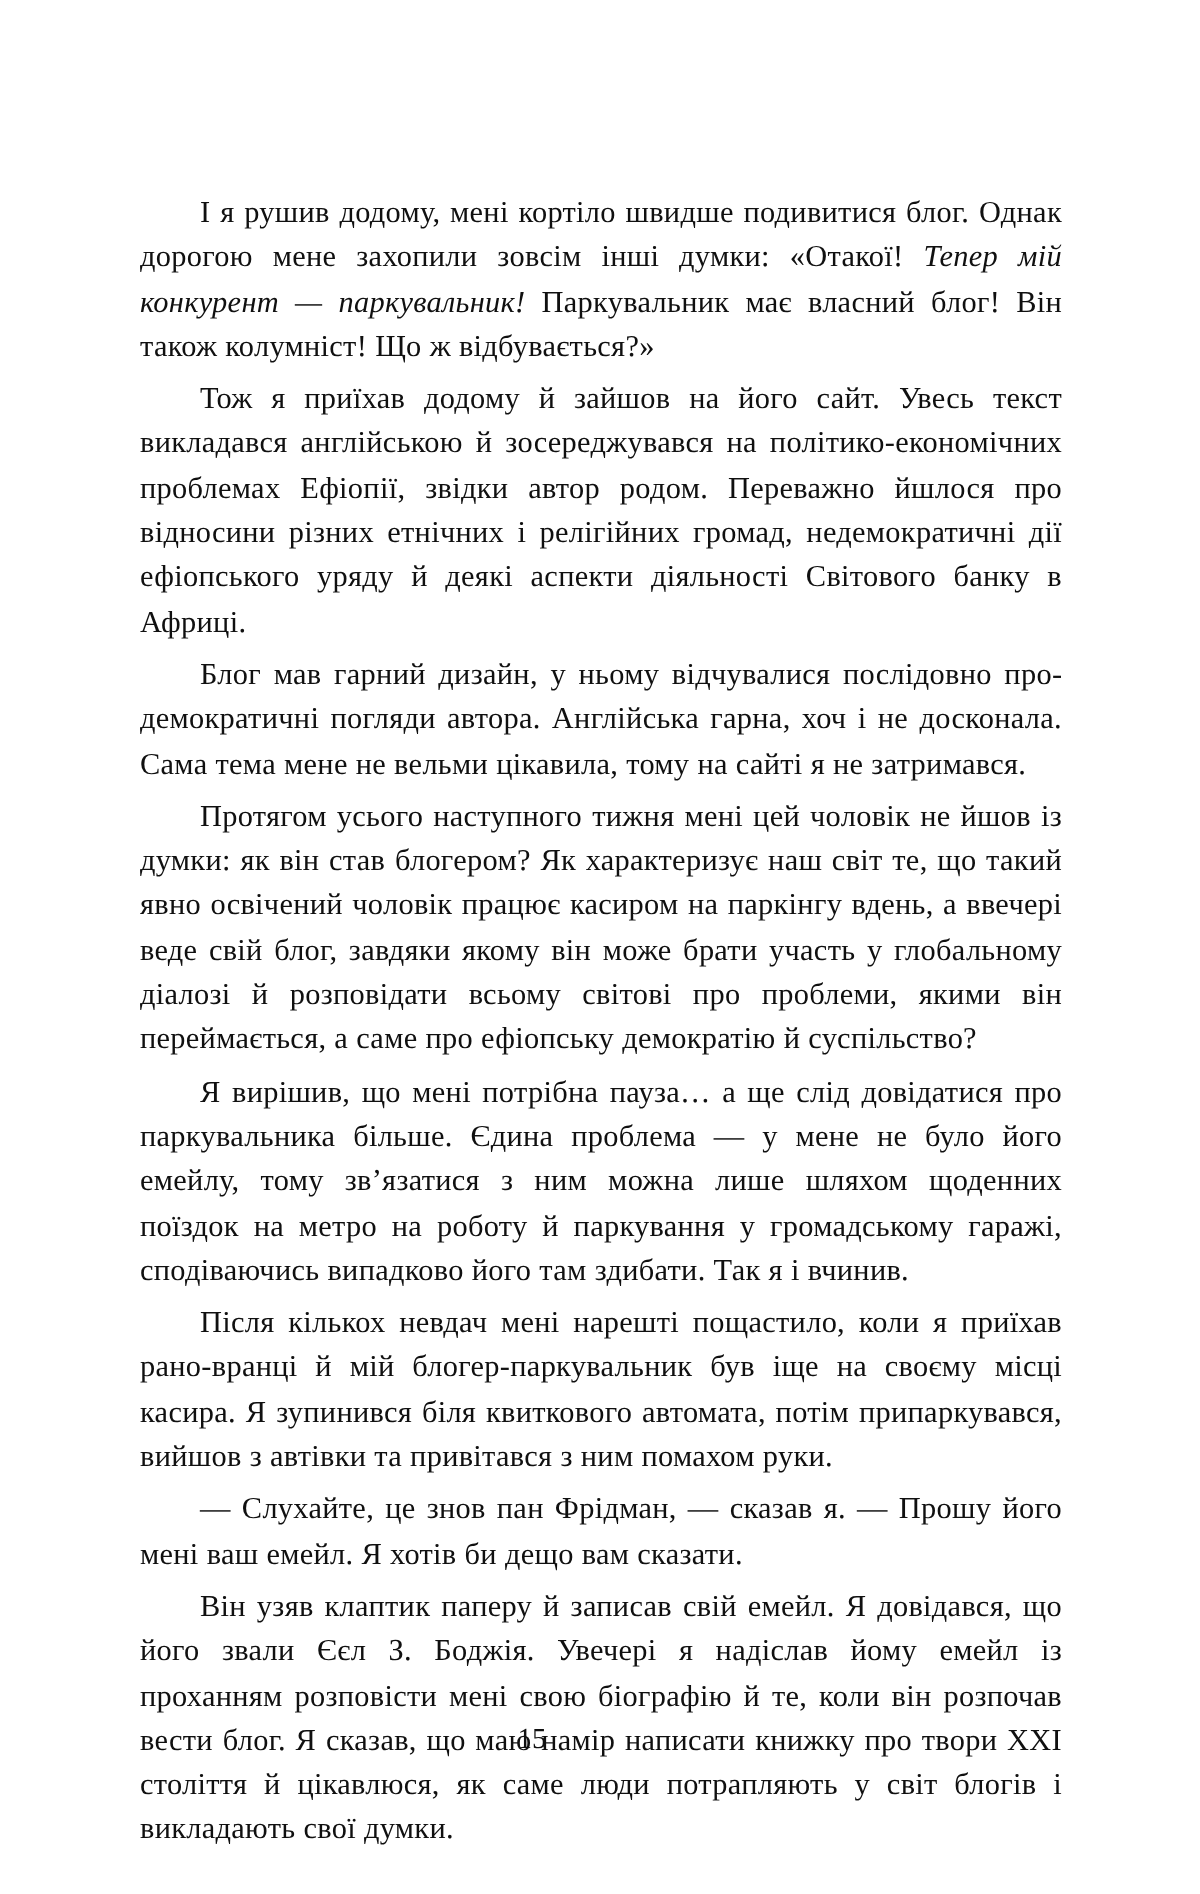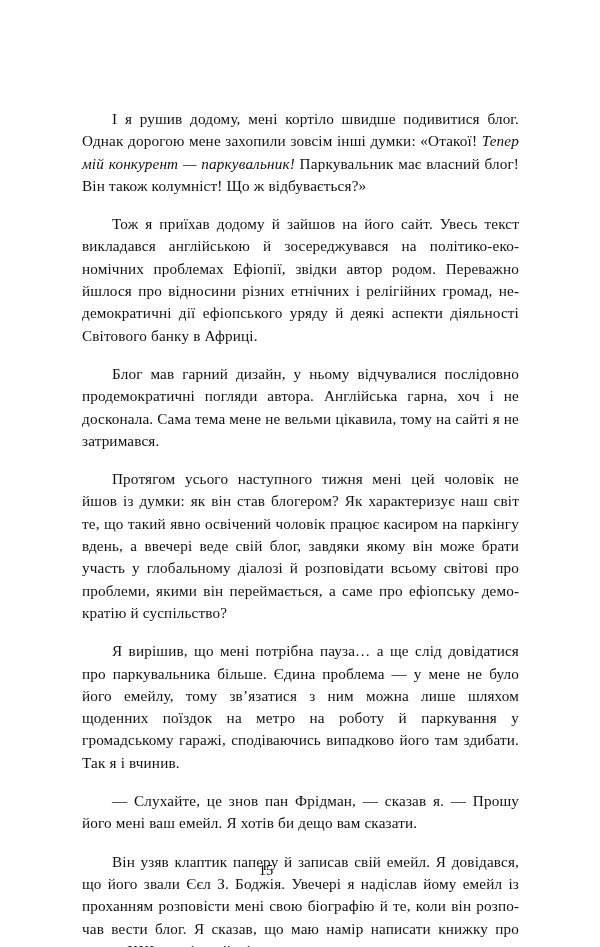--- a/index.html
+++ b/index.html
@@ -27,21 +27,21 @@
   }
 
   .text-block {
     position: absolute;
     left: 66px;
     top: 92px;
     width: 469px;
   }
 
   .para {
-    margin: 16px;
+    margin: 4px;
     text-align: justify;
     text-justify: inter-word;
     text-indent: 30px;
     font-size: 15.2px;
     line-height: 22.3px;
     letter-spacing: 0.01em;
     word-spacing: 0.005em;
     hyphens: manual;
     -webkit-hyphens: manual;
   }
@@ -71,19 +71,20 @@
 <body>
 
 <div class="page">
 
   <div class="text-block">
     <p class="para" id="p1">І я рушив додому, мені кортіло швидше подивитися блог. Однак дорогою мене захопили зовсім інші думки: «Отакої! <em>Тепер мій конкурент — паркувальник!</em> Паркувальник має влас­ний блог! Він також колумніст! Що ж відбувається?»</p>
     <p class="para" id="p2">Тож я приїхав додому й зайшов на його сайт. Увесь текст викладався англійською й зосереджувався на політико-еко­номічних проблемах Ефіопії, звідки автор родом. Переважно йшлося про відносини різних етнічних і релігійних громад, не­демократичні дії ефіопського уряду й деякі аспекти діяльності Світового банку в Африці.</p>
     <p class="para" id="p3">Блог мав гарний дизайн, у ньому відчувалися послідовно про­демократичні погляди автора. Англійська гарна, хоч і не досконала. Сама тема мене не вельми цікавила, тому на сайті я не затримався.</p>
     <p class="para" id="p4">Протягом усього наступного тижня мені цей чоловік не йшов із думки: як він став блогером? Як характеризує наш світ те, що такий явно освічений чоловік працює касиром на паркін­гу вдень, а ввечері веде свій блог, завдяки якому він може брати участь у глобальному діалозі й розповідати всьому світові про проблеми, якими він переймається, а саме про ефіопську демо­кратію й суспільство?</p>
     <p class="para" id="p5">Я вирішив, що мені потрібна пауза… а ще слід довідатися про паркувальника більше. Єдина проблема — у мене не було його емейлу, тому зв’язатися з ним можна лише шляхом щоденних поїздок на метро на роботу й паркування у громадському гаражі, сподіваючись випадково його там здибати. Так я і вчинив.</p>
+    <p class="para" id="p6">Після кількох невдач мені нарешті пощастило, коли я при­їхав рано-вранці й мій блогер-паркувальник був іще на своєму місці касира. Я зупинився біля квиткового автомата, потім при­паркувався, вийшов з автівки та привітався з ним помахом руки.</p>
     <p class="para" id="p7">— Слухайте, це знов пан Фрідман, — сказав я. — Прошу його мені ваш емейл. Я хотів би дещо вам сказати.</p>
     <p class="para" id="p8">Він узяв клаптик паперу й записав свій емейл. Я довідався, що його звали Єєл З. Боджія. Увечері я надіслав йому емейл із проханням розповісти мені свою біографію й те, коли він розпо­чав вести блог. Я сказав, що маю намір написати книжку про твори XXI століття й цікавлюся, як саме люди потрапляють у світ блогів і викладають свої думки.</p>
   </div>
 
   <div class="page-number">15</div>
 
 </div>
 
 </body></html>

